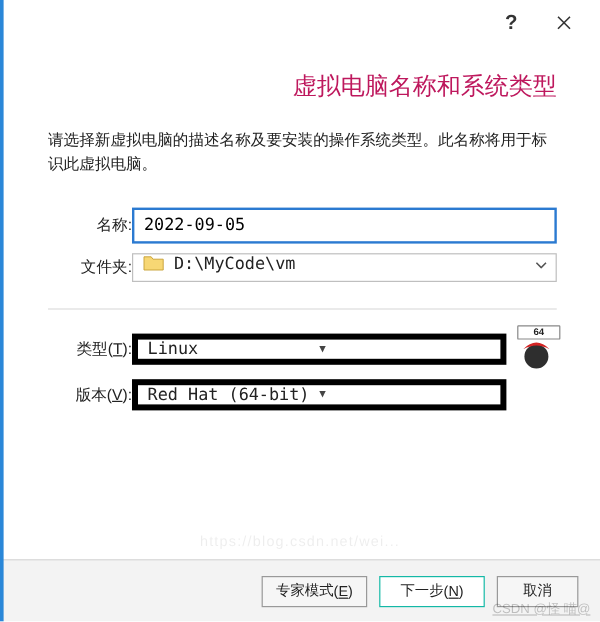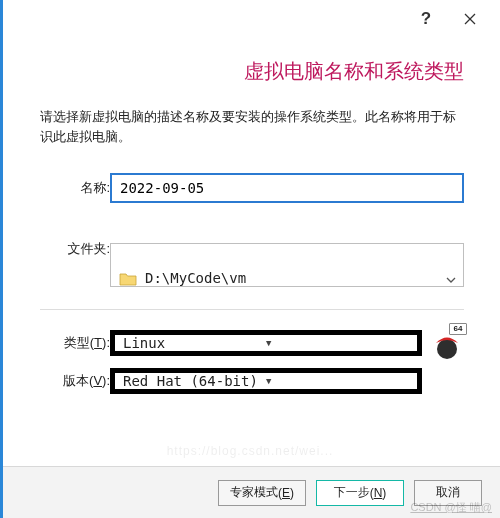--- a/index.html
+++ b/index.html
@@ -13,32 +13,32 @@
   .crumb { display: flex; align-items: center; gap: 14px; padding: 6px 20px 4px 18px; }
   .back-arrow { width: 18px; height: 18px; display: flex; align-items: center; justify-content: center; color: #555; cursor: pointer; }
   .crumb-title { font-size: 15px; font-weight: 500; color: #222; }
   .content { padding: 20px 36px 10px 40px; flex: 1; }
   .heading { color: #be185d; font-size: 20px; font-weight: 500; margin-bottom: 22px; text-align: right; }
   .desc { font-size: 13px; line-height: 1.55; color: #222; margin-bottom: 22px; }
   .form-table { width: 100%; border-collapse: collapse; }
   .form-table td { padding: 4px 0; vertical-align: middle; }
   .lbl { width: 70px; text-align: right; padding-right: 8px; font-size: 13px; }
   .field-name input { width: 100%; height: 30px; padding: 2px 8px; border: 2px solid #2b7ad1; font-family: "SimSun", monospace; font-size: 14px; }
-  .folder-row { border: 1px solid #bfbfbf; height: 44px; display: flex; align-items: flex-end; background: #fff; margin-top: 32px; }
+  .folder-row { border: 1px solid #bfbfbf; height: 24px; display: flex; align-items: flex-start; background: #fff; }
   .folder-icon { width: 18px; height: 14px; margin: 0 8px; }
   .folder-path { flex: 1; font-family: "SimSun", monospace; font-size: 14px; }
   .folder-drop { width: 24px; text-align: center; color: #555; }
   .sep { height: 1px; background: #ddd; margin: 14px 0 8px 0; }
   .select { border: 5px solid #000000; height: 26px; display: flex; align-items: center; padding: 0 8px; background: #fff; }
   .select span { flex: 1; font-family: "SimSun", monospace; font-size: 14px; }
   .select .caret { font-size: 9px; color: #444; }
   .type-row { display: flex; align-items: center; gap: 8px; }
   .type-row .select { flex: 1; }
   .os-logo { width: 34px; height: 34px; position: relative; }
-  .os-logo .badge { position: absolute; top: -3px; right: -3px; width: 18px; height: 12px; background: #fff; border: 1px solid #888; font-size: 8px; font-weight: bold; text-align: center; line-height: 10px; border-radius: 1px; }
+  .os-logo .badge { position: absolute; top: -3px; right: -3px; width: 36px; height: 12px; background: #fff; border: 1px solid #888; font-size: 8px; font-weight: bold; text-align: center; line-height: 10px; border-radius: 1px; }
   .version-td .select { width: calc(100% - 42px); }
   .footer { height: 52px; border-top: 1px solid #d8d8d8; background: #f3f3f3; display: flex; align-items: center; justify-content: flex-end; gap: 10px; padding: 0 18px; }
   .btn { height: 26px; min-width: 88px; padding: 0 10px; background: #f6f6f6; border: 1px solid #999; font-size: 12px; color: #222; cursor: pointer; display: inline-flex; align-items: center; justify-content: center; }
   .btn.default { border: 1px solid #14b8a6; background: #fff; }
   .btn.cancel { min-width: 68px; }
   .wm { position: absolute; bottom: 3px; right: 8px; font-size: 11px; color: rgba(0,0,0,0.22); text-decoration: underline; }
   .wm2 { position: absolute; bottom: 60px; left: 50%; transform: translateX(-50%); font-size: 12px; color: rgba(0,0,0,0.07); letter-spacing: 1px; white-space: nowrap; }
   .u { text-decoration: underline; }
 </style>
 </head>

